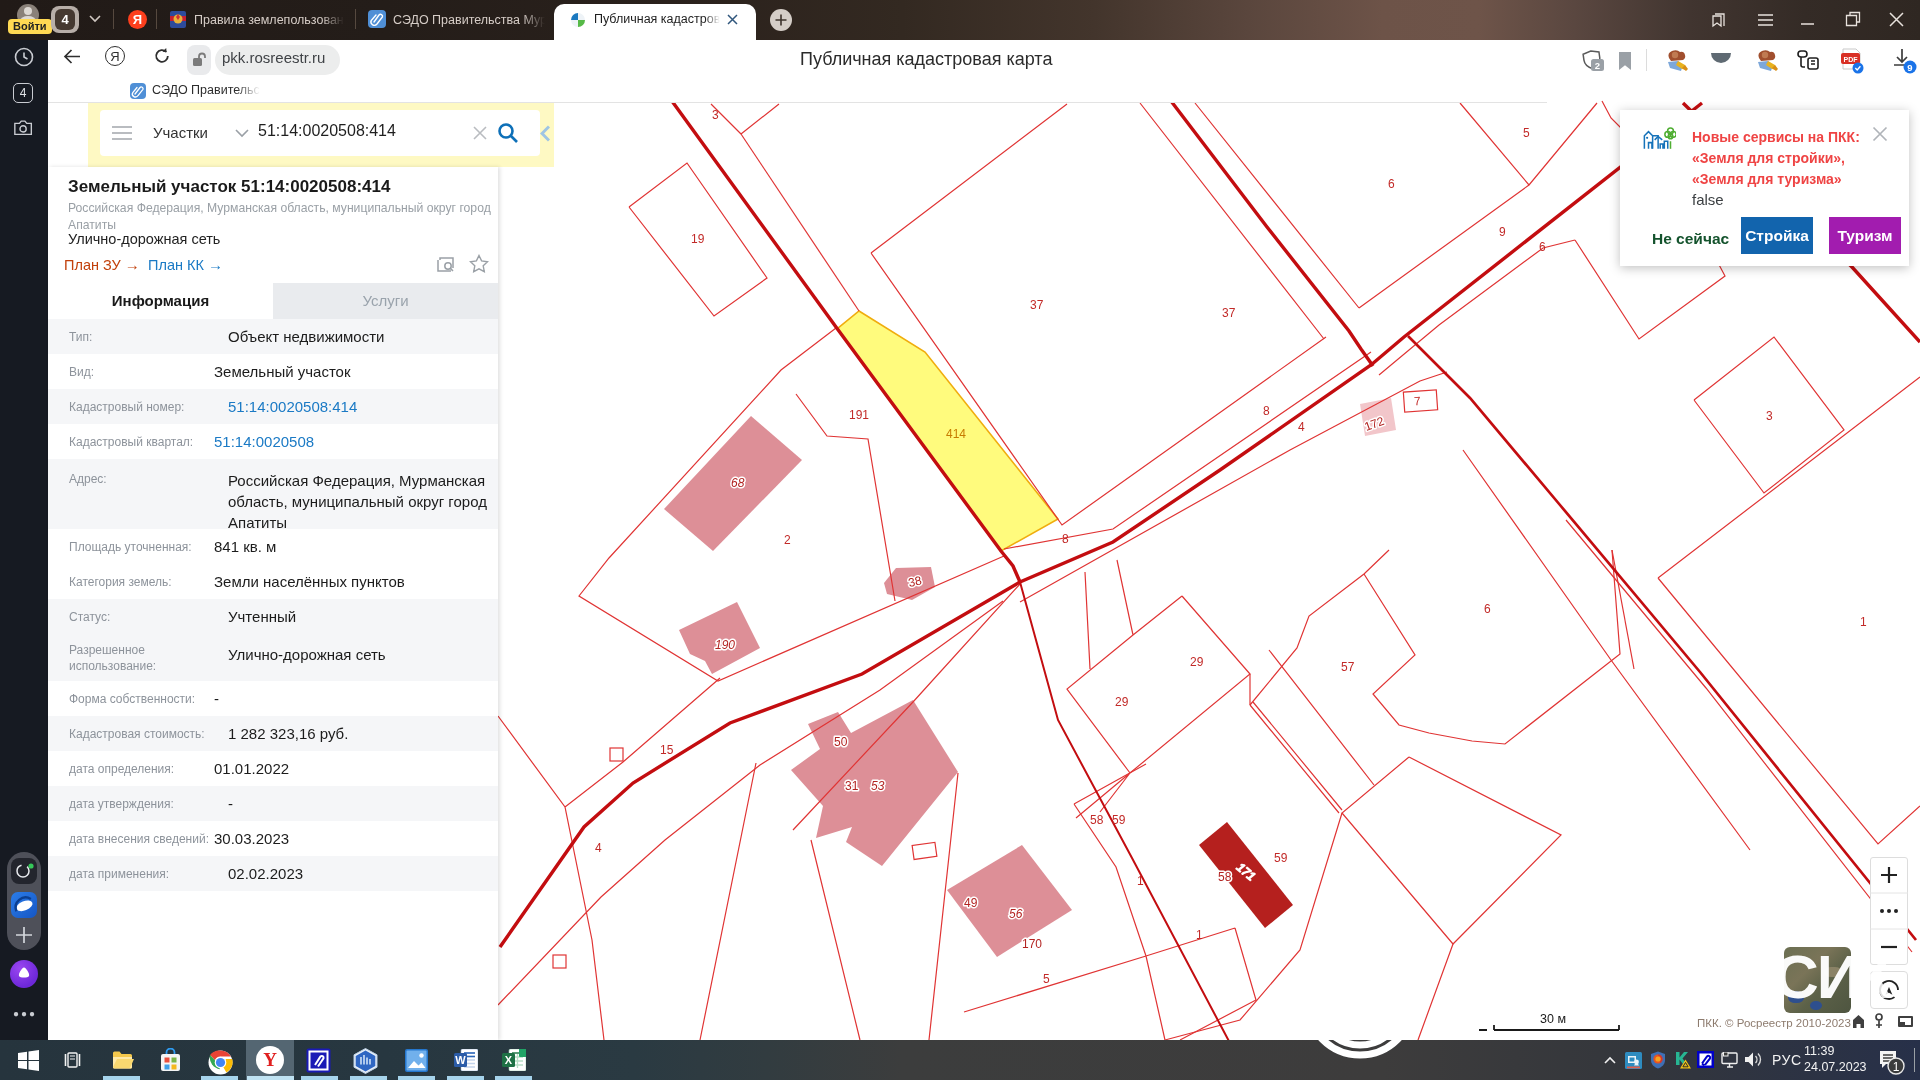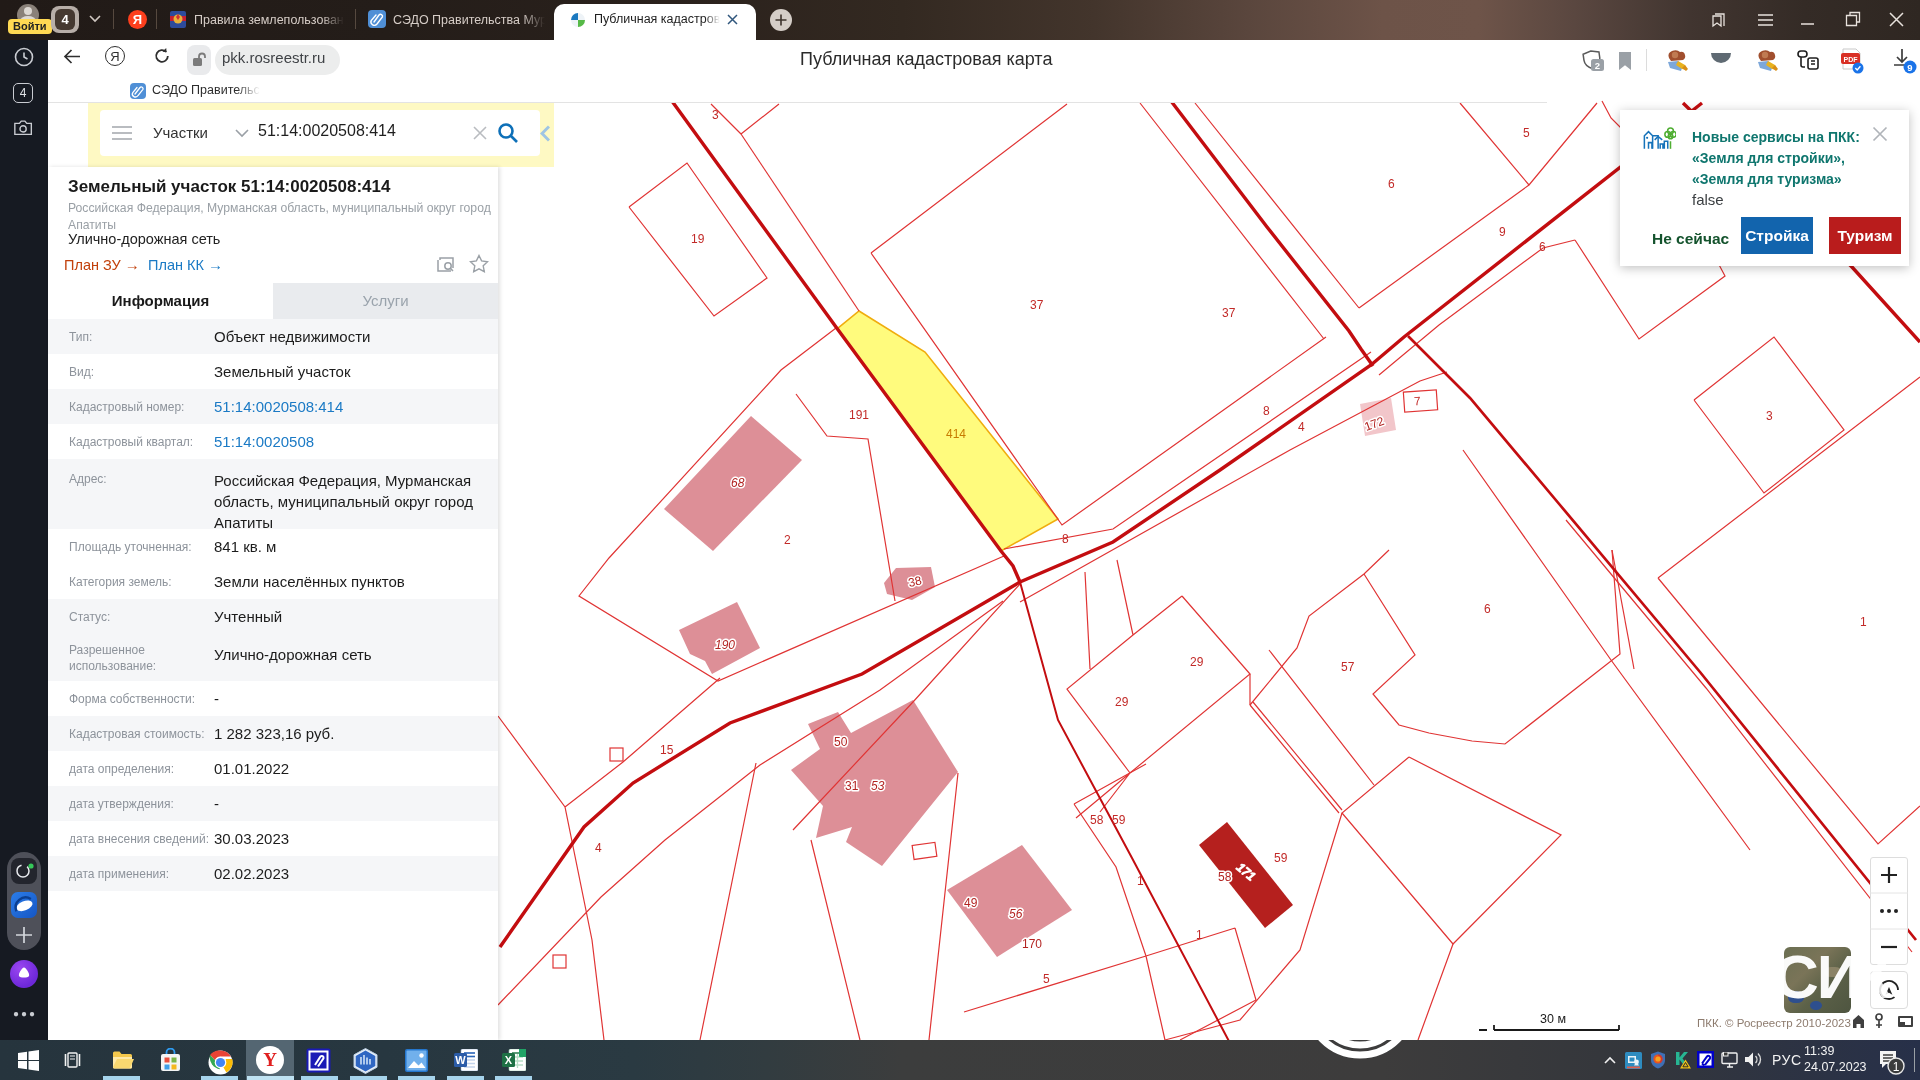--- a/index.html
+++ b/index.html
@@ -17,21 +17,21 @@
   #toolbar { left:48px; top:40px; width:1872px; height:40px; background:#fff; }
   #bookmarks { left:48px; top:80px; width:1499px; height:23px; background:#fff; border-bottom:1px solid #e3e3e3;}
 
   
   #sidebar { left:0; top:40px; width:48px; height:1000px; background:#161a22; }
 
   
   #bluehead { left:48px; top:103px; width:466px; height:64px; background:#fef9c3;margin-left:40px; }
   #panel { left:48px; top:167px; width:450px; height:873px; background:#fff; box-shadow:2px 0 4px rgba(0,0,0,.12); }
   .row { position:relative; width:450px; display:flex; }
-  .rowg { background:#f5f6f8; }
+  .rowg { background:#f5f6f8;justify-content:space-between; }
   .lbl { color:#8d939b; font-size:12px; padding-left:21px; width:166px; flex:none; }
   .val { color:#1c1c1c; font-size:15px; width:270px; }
   .vlink { color:#1b7ac5; }
 
   
   #popup { left:1620px; top:110px; width:289px; height:156px; background:#fff; box-shadow:0 2px 10px rgba(0,0,0,.25); }
 
   
   #taskbar { left:0; top:1040px; width:1920px; height:40px; background:linear-gradient(90deg,#26343d 0%,#273740 20%,#2a3a42 33%,#323c40 40%,#3c3d3d 47%,#3d3c3c 72%,#33363c 86%,#273049 100%); }
 
@@ -425,28 +425,28 @@
       </g>
       <circle cx="6" cy="17" r="1.6" fill="#1673ba"></circle>
       <g stroke="#4fae32" stroke-width="2.2" fill="none">
         <path d="M40,33 V22"></path>
         <circle cx="36" cy="12" r="4.2"></circle>
         <circle cx="44" cy="12" r="4.2"></circle>
         <circle cx="40" cy="7" r="4.2"></circle>
         <circle cx="40" cy="15" r="3.4"></circle>
       </g>
     </svg>
-    <div class="abs" style="left:72px;top:17px;width:200px;color:#0f766e;font-size:14px;font-weight:bold;line-height:21px;white-space:nowrap">Новые сервисы на ПКК:<br>«Земля для стройки»,<br>«Земля для туризма»</div>
+    <div class="abs" style="left:72px;top:17px;width:200px;color:#ef4444;font-size:14px;font-weight:bold;line-height:21px;white-space:nowrap">Новые сервисы на ПКК:<br>«Земля для стройки»,<br>«Земля для туризма»</div>
     <div class="abs" style="left:72px;top:81px;color:#3c4043;font-size:15px">false</div>
     <svg class="abs" style="left:252px;top:16px" width="16" height="16">
         <path d="M1.5,1.5 L14.5,14.5 M14.5,1.5 L1.5,14.5" stroke="#b0b4b9" stroke-width="1.7"></path>
       </svg>
     <div class="abs" style="left:32px;top:120px;color:#14532d;font-size:15.5px;font-weight:bold">Не сейчас</div>
     <div class="abs" style="left:121px;top:107px;width:72px;height:37px;background:#1264ad;color:#fff;font-size:15.5px;font-weight:bold;text-align:center;line-height:37px">Стройка</div>
-    <div class="abs" style="left:209px;top:107px;width:72px;height:37px;background:#b91c1c;color:#fff;font-size:15.5px;font-weight:bold;text-align:center;line-height:37px">Туризм</div>
+    <div class="abs" style="left:209px;top:107px;width:72px;height:37px;background:#a21caf;color:#fff;font-size:15.5px;font-weight:bold;text-align:center;line-height:37px">Туризм</div>
   </div>
 
   <div class="abs" style="left:1870px;top:857px;width:38px;height:108px;background:#fff;border:1px solid #ddd;border-radius:3px"></div>
   <svg class="abs" style="left:1870px;top:857px" width="38" height="108">
       <path d="M19,10 V26 M11,18 H27" stroke="#222" stroke-width="2.2"></path>
       <path d="M0,36 H38 M0,72 H38" stroke="#e4e4e4"></path>
       <circle cx="12" cy="54" r="2" fill="#222"></circle>
       <circle cx="19" cy="54" r="2" fill="#222"></circle>
       <circle cx="26" cy="54" r="2" fill="#222"></circle>
       <path d="M11,90 H27" stroke="#222" stroke-width="2.2"></path>

